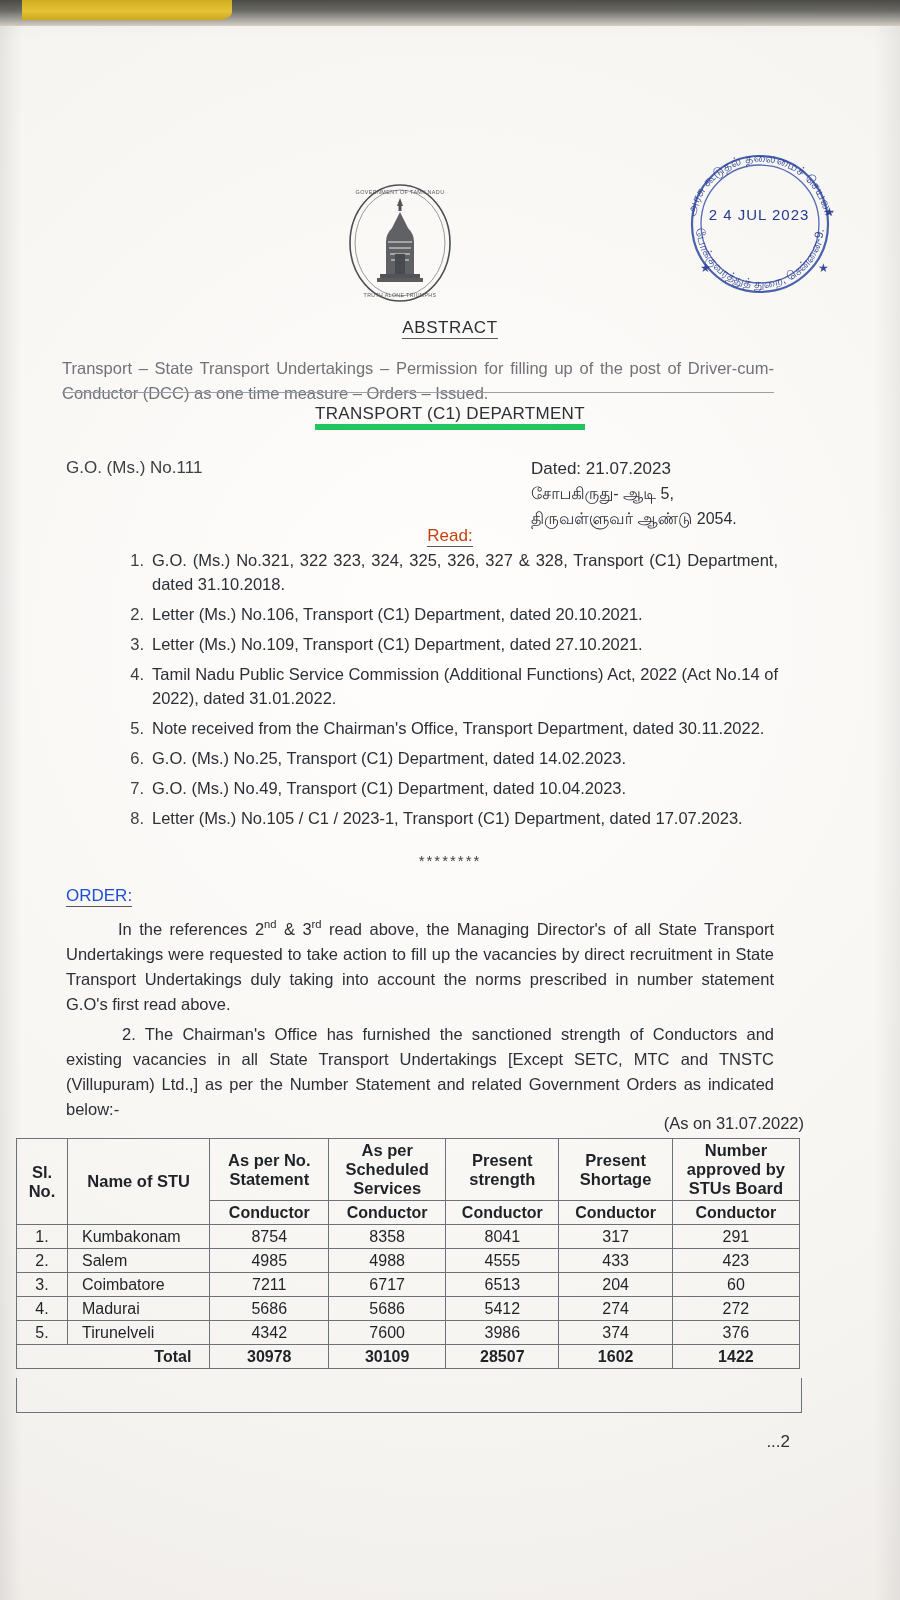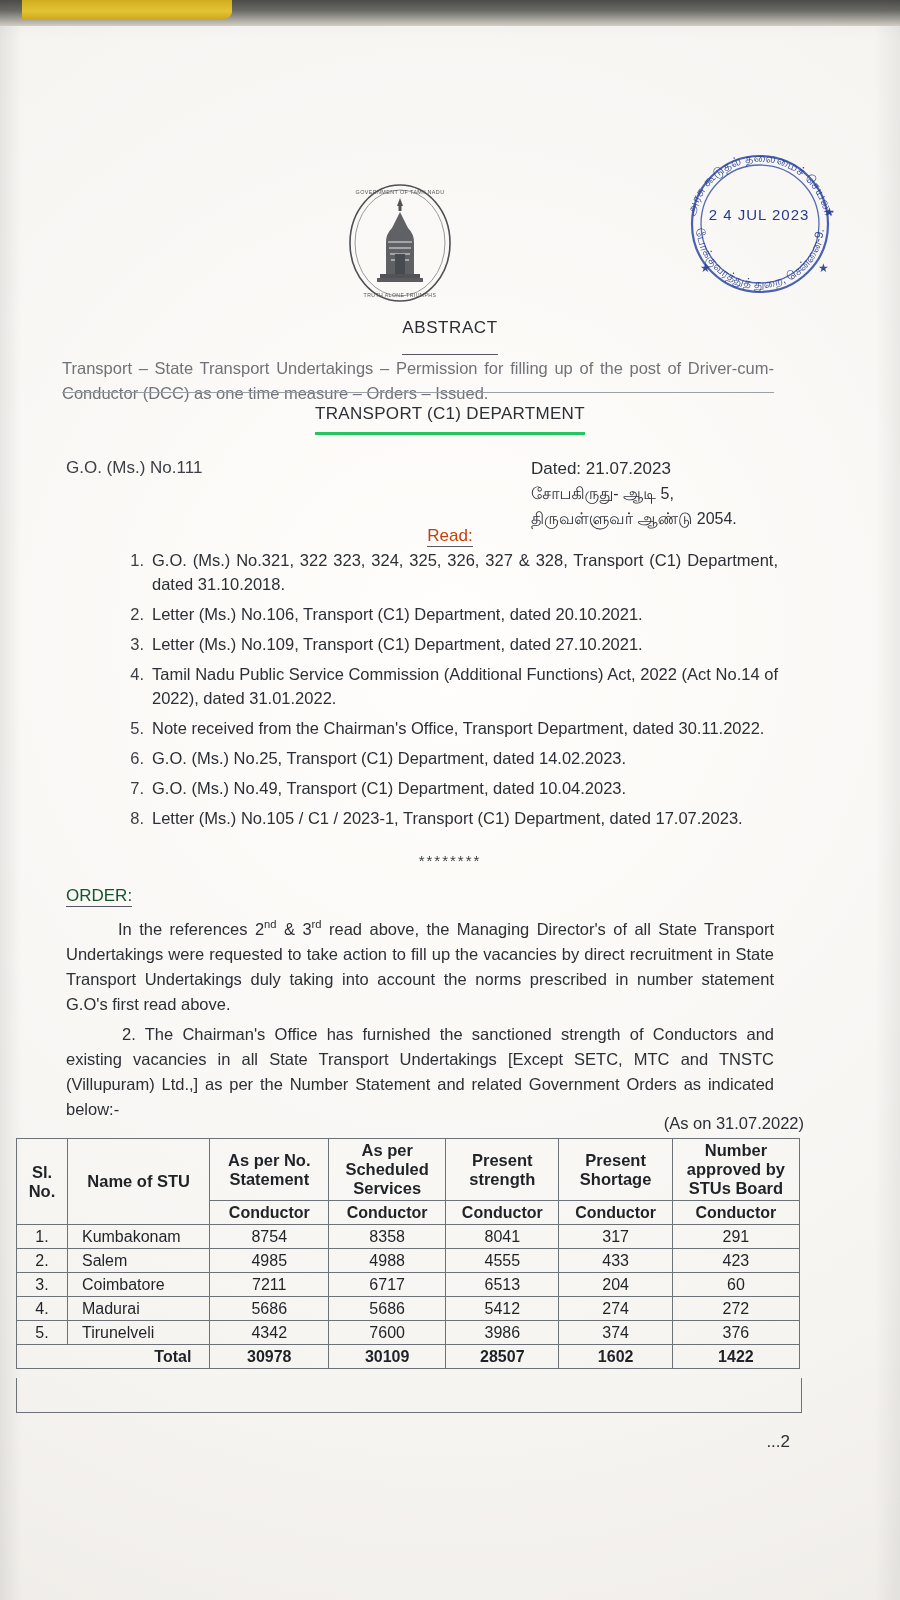--- a/index.html
+++ b/index.html
@@ -84,21 +84,21 @@
   .abstract {
     position: absolute;
     left: 0; right: 0;
     top: 318px;
     text-align: center;
     font-family: "Liberation Sans", sans-serif;
     font-size: 17px;
     letter-spacing: 0.6px;
     color: #2b2f36;
   }
-  .abstract span { border-bottom: 1px solid #55595f; padding-bottom: 17px; }
+  .abstract span { border-bottom: 1px solid #55595f; padding-bottom: 1px; }
 
   .subject {
     position: absolute;
     left: 62px;
     top: 356px;
     width: 712px;
     font-family: "Liberation Sans", sans-serif;
     font-size: 16.5px;
     line-height: 25px;
     color: #6f7379;
@@ -115,21 +115,21 @@
   .dept {
     position: absolute;
     left: 0; right: 0;
     top: 404px;
     text-align: center;
     font-family: "Liberation Sans", sans-serif;
     font-size: 17px;
     letter-spacing: 0.3px;
     color: #2b2f36;
   }
-  .dept span { border-bottom: 3px solid #22c55e; padding-bottom: 9px; }
+  .dept span { border-bottom: 6px solid #22c55e; padding-bottom: 1px; }
 
   .go-no {
     position: absolute;
     left: 66px;
     top: 458px;
     font-family: "Liberation Sans", sans-serif;
     font-size: 17px;
     color: #3c4046;
     font-weight: 500;
   }
@@ -196,21 +196,21 @@
     letter-spacing: 2px;
     color: #3c4046;
   }
 
   .order-label {
     position: absolute;
     left: 66px;
     top: 886px;
     font-family: "Liberation Sans", sans-serif;
     font-size: 17px;
-    color: #14532d;
+    color: #1d4ed8;
   }
   .order-label span { border-bottom: 1px solid #55595f; padding-bottom: 1px; }
 
   .para {
     position: absolute;
     left: 66px;
     width: 708px;
     font-family: "Liberation Sans", sans-serif;
     font-size: 16.5px;
     line-height: 25px;

